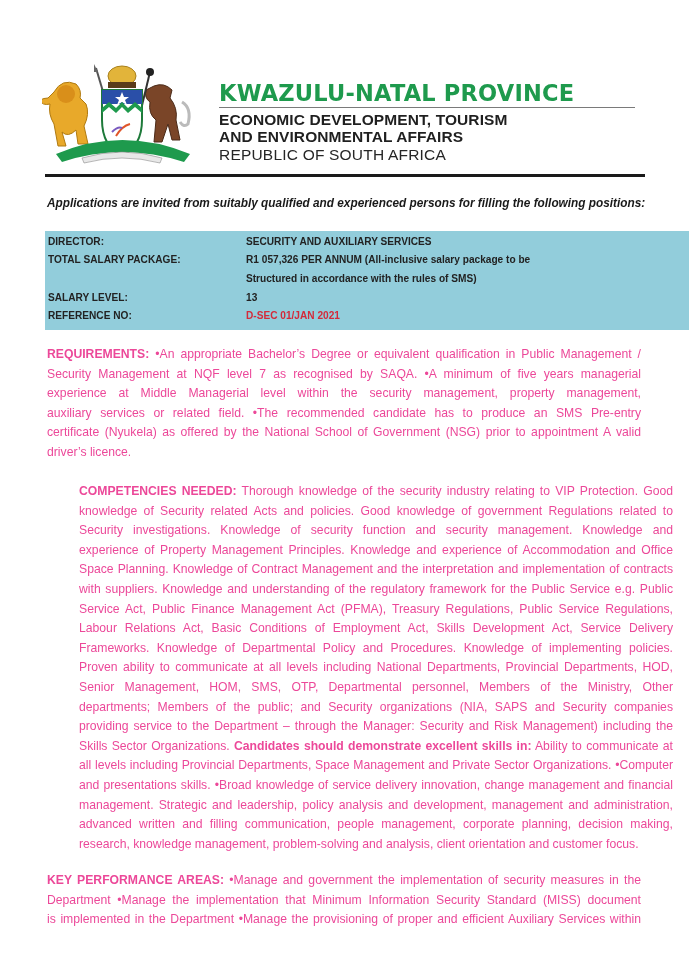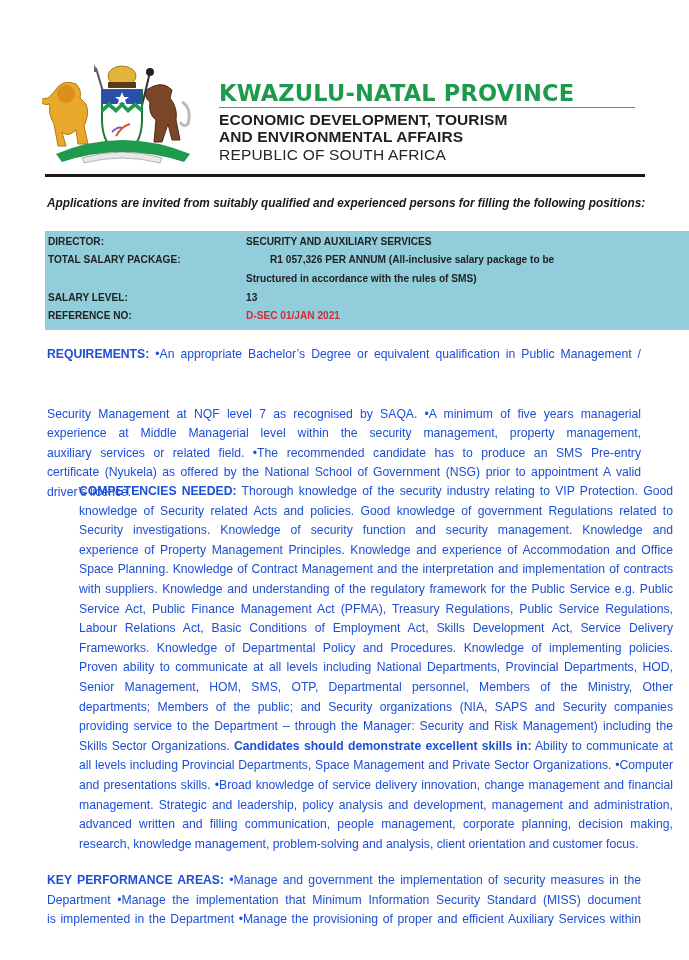--- a/index.html
+++ b/index.html
@@ -21,21 +21,21 @@
 
   
   .info-table { position: absolute; left: 45px; top: 231px; width: 648px; height: 99px; background: #92cddb; }
   .info-row { position: absolute; left: 3px; font-family: "Liberation Sans", sans-serif; font-weight: bold; font-size: 11.5px; color: #222; white-space: nowrap; }
   .info-label { left: 3px; }
   .info-value { left: 201px; }
   .info-ref { color: #d42a3a; }
   .narrow { display: inline-block; transform: scaleX(0.88); transform-origin: left; }
 
   
-  .para { position: absolute; left: 47px; width: 594px; font-family: "Liberation Sans", sans-serif; font-size: 12.2px; line-height: 19.6px; color: #1d4ed8; text-align: justify; }
+  .para { position: absolute; left: 47px; width: 594px; font-family: "Liberation Sans", sans-serif; font-size: 12.2px; line-height: 19.6px; color: #ec4899; text-align: justify; }
   .para .line { display: block; white-space: nowrap; text-align-last: justify; }
   .para .line.last { text-align-last: left; }
   .para b { font-weight: bold; }
   .p-req { top: 345px; }
   .p-comp { top: 482px; margin-left: 32px; }
   .p-kpa { top: 871px; }
 </style>
 </head>
 <body>
 
@@ -74,33 +74,33 @@
 <div class="republic">REPUBLIC OF SOUTH AFRICA</div>
 <div class="header-rule"></div>
 
 <div class="intro">Applications are invited from suitably qualified and experienced persons for filling the following positions:</div>
 
 <div class="info-table">
   <div class="info-row info-label" style="top:4px;"><span class="narrow">DIRECTOR:</span></div>
   <div class="info-row info-value" style="top:4px;"><span class="narrow">SECURITY AND AUXILIARY SERVICES</span></div>
 
   <div class="info-row info-label" style="top:22px;"><span class="narrow">TOTAL SALARY PACKAGE:</span></div>
-  <div class="info-row info-value" style="top:22px;margin-left:24px;"><span class="narrow">R1 057,326 PER ANNUM (All-inclusive salary package to be</span></div>
+  <div class="info-row info-value" style="top:22px;"><span class="narrow">R1 057,326 PER ANNUM (All-inclusive salary package to be</span></div>
   <div class="info-row info-value" style="top:41px;"><span class="narrow">Structured in accordance with the rules of SMS)</span></div>
 
   <div class="info-row info-label" style="top:60px;"><span class="narrow">SALARY LEVEL:</span></div>
   <div class="info-row info-value" style="top:60px;"><span class="narrow">13</span></div>
 
   <div class="info-row info-label" style="top:78px;"><span class="narrow">REFERENCE NO:</span></div>
   <div class="info-row info-value info-ref" style="top:78px;"><span class="narrow">D-SEC 01/JAN 2021</span></div>
 </div>
 
 <div class="para p-req">
   <span class="line" style="display: block;"><b>REQUIREMENTS:</b><span> •An appropriate Bachelor’s Degree or equivalent qualification in Public Management /</span></span>
-  <span class="line" style="display: block; margin-top: 40px;">Security Management at NQF level 7 as recognised by SAQA.  •A minimum of five years managerial</span>
+  <span class="line" style="display: block;">Security Management at NQF level 7 as recognised by SAQA.  •A minimum of five years managerial</span>
   <span class="line" style="display: block;">experience at Middle Managerial level within the security management, property management,</span>
   <span class="line" style="display: block;">auxiliary services or related field. •The recommended candidate has to produce an SMS Pre-entry</span>
   <span class="line" style="display: block;">certificate (Nyukela) as offered by the National School of Government (NSG) prior to appointment A valid</span>
   <span class="line last" style="display: block;">driver’s licence.</span>
 </div>
 
 <div class="para p-comp">
   <span class="line" style="display: block;"><b>COMPETENCIES NEEDED:</b><span>  Thorough knowledge of the security industry relating to VIP Protection. Good</span></span>
   <span class="line" style="display: block;">knowledge of Security related Acts and policies. Good knowledge of government Regulations related to</span>
   <span class="line" style="display: block;">Security investigations. Knowledge of security function and security management. Knowledge and</span>

